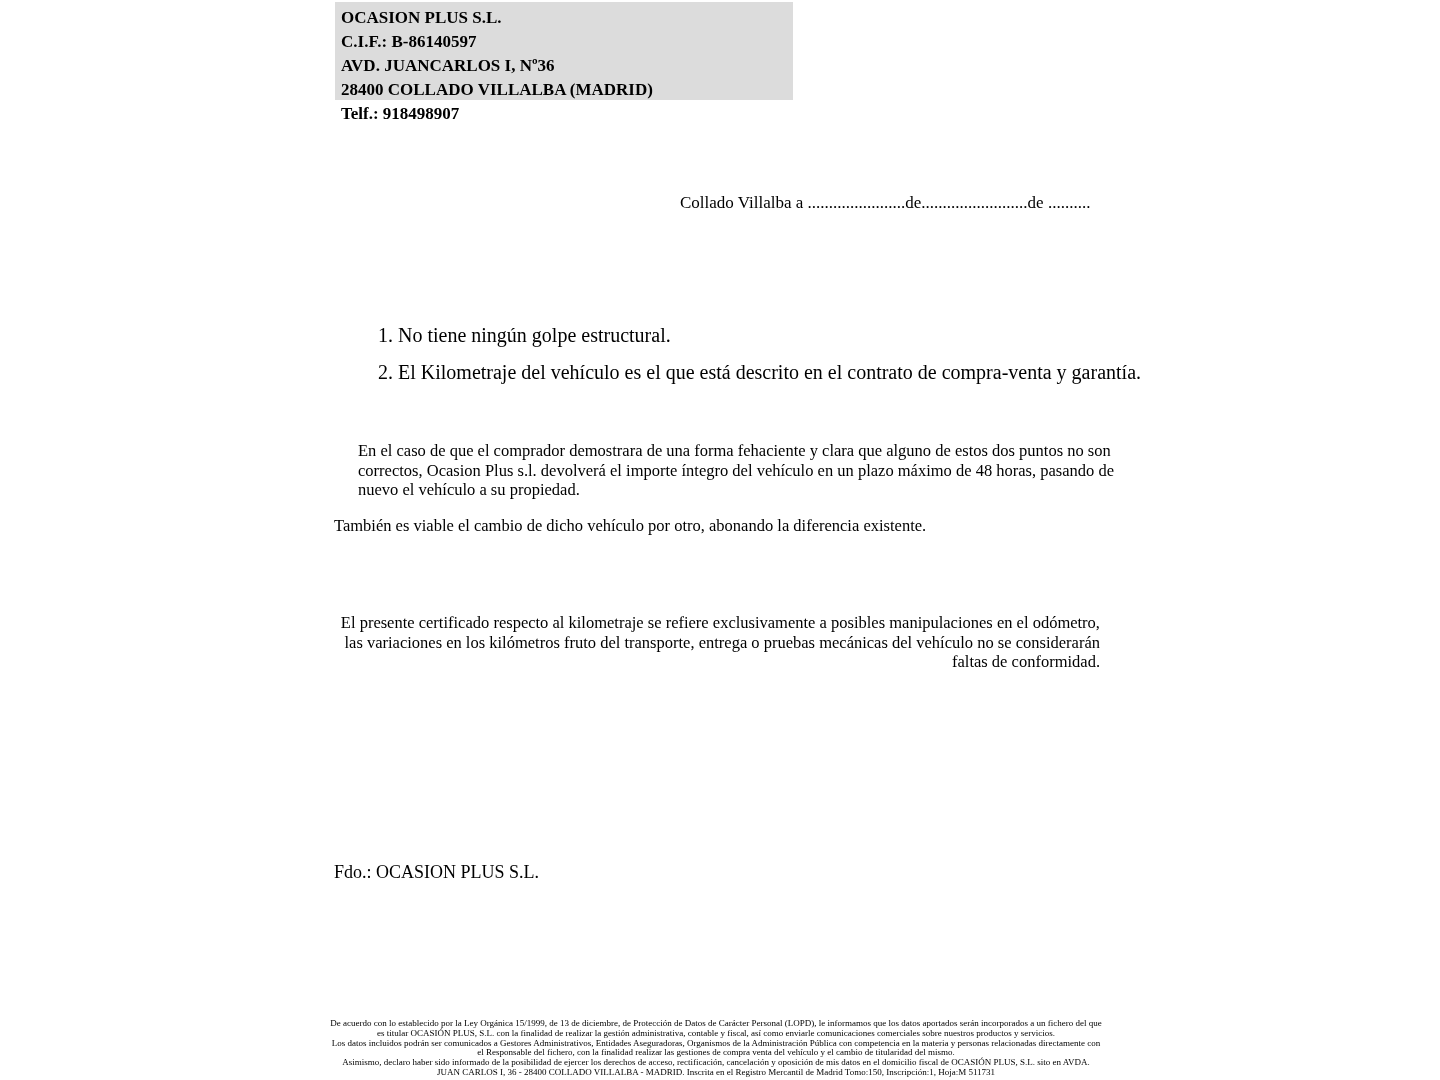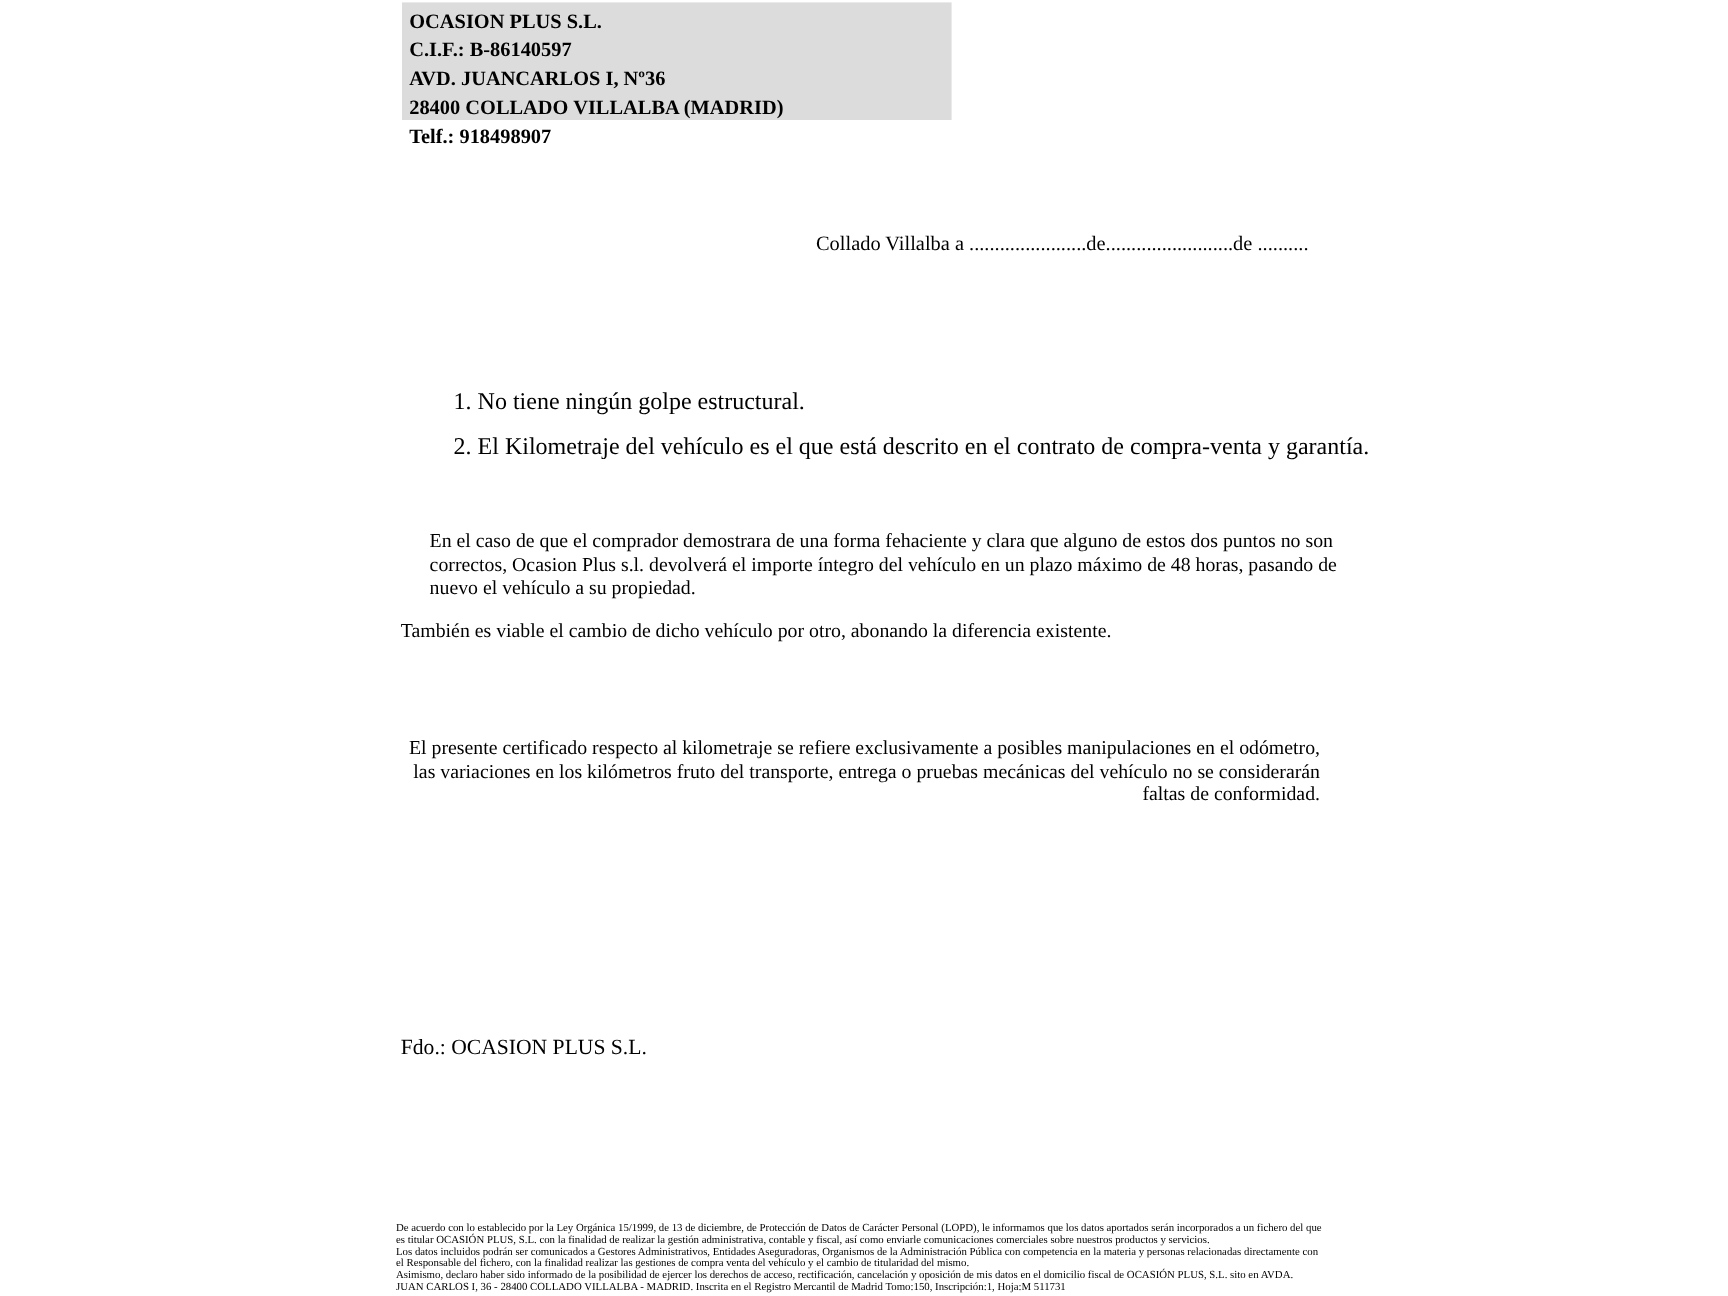--- a/index.html
+++ b/index.html
@@ -88,21 +88,21 @@
 
   
   .footer {
     position: absolute;
     left: 330px;
     top: 1019px;
     width: 772px;
     font-size: 9px;
     line-height: 9.8px;
   }
-  .footer p { margin: 0; }
+  .footer p { margin: 0; text-align: center; }
 </style>
 </head>
 <body>
 
 <div class="page">
 
   <div class="header-box">
     <div class="hline">OCASION PLUS S.L.</div>
     <div class="hline">C.I.F.: B-86140597</div>
     <div class="hline">AVD. JUANCARLOS I, Nº36</div>

